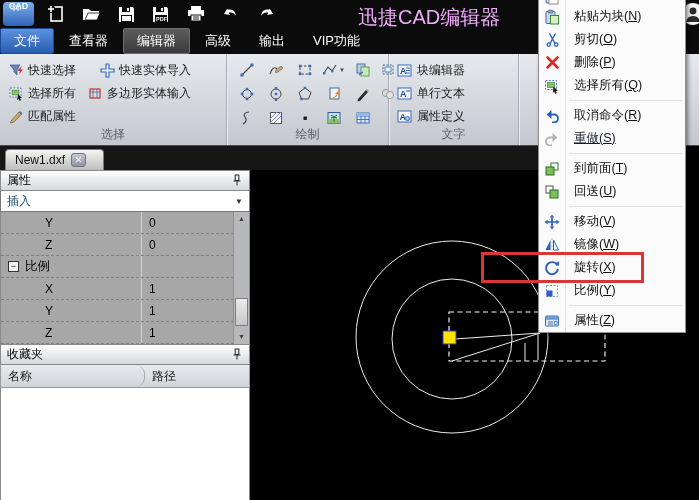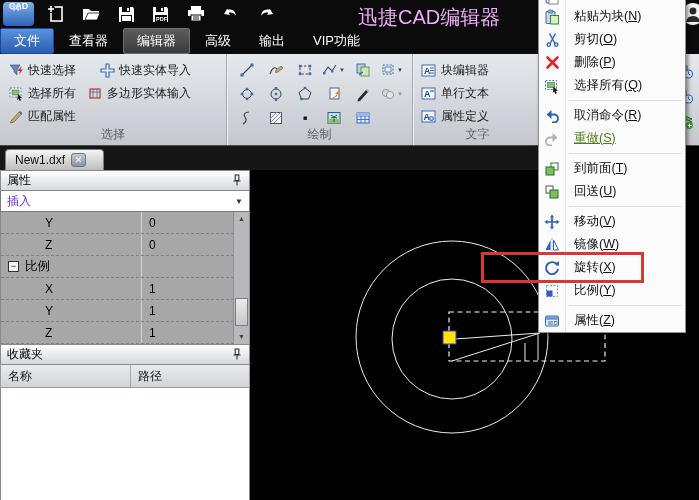--- a/index.html
+++ b/index.html
@@ -30,21 +30,21 @@
   .menubar .mitem.active { background:linear-gradient(#5d5d5d,#3a3a3a); border:1px solid #6e6e6e; }
   
   .ribbon { position:absolute; left:0; top:54px; width:699px; height:92px;
     background:linear-gradient(#e6e9ed,#c4c8ce); border-bottom:1px solid #4a4a4a; display:flex; }
   .rgroup { position:relative; height:100%; border-right:1px solid #a6aab0; box-shadow:1px 0 0 #eef0f3; }
   .rgroup .glabel { position:absolute; bottom:2px; left:0; right:0; text-align:center;
     color:#5a5e64; font-size:12px; }
   .g-select { width:227px; display:flex; padding:5px 4px 0 6px; gap:6px; }
   .selcol { display:flex; flex-direction:column; }
   .selitem { display:flex; align-items:center; gap:4px; height:23px; font-size:12px; color:#1a1a1a; padding:0 3px;justify-content:flex-end; }
-  .g-draw { width:186px; }
+  .g-draw { width:162px; }
   .drawgrid { display:grid; grid-template-columns:repeat(6,29px); grid-auto-rows:24px; padding:4px 0 0 5px; }
   .dcell { display:flex; align-items:center; justify-content:center; gap:1px; }
   .dd { font-size:6px; color:#444; }
   .g-text { width:130px; padding:5px 0 0 8px; }
   .titem { display:flex; align-items:center; gap:5px; height:23px; font-size:12px; color:#1a1a1a; }
   .g-mod { flex:1; position:relative; border-right:none; }
   .modgrid { position:absolute; left:100px; top:5px; display:grid; grid-template-columns:28px 28px; grid-auto-rows:25px; }
   .ic { display:block; }
   
   .tabbar { position:absolute; left:0; top:146px; width:683px; height:24px; background:#161616; }
@@ -56,52 +56,52 @@
     background:linear-gradient(#c3c9d1,#8f96a0); color:#fff; font-size:9px; line-height:12px; text-align:center; }
   .tabbar .right-gray { position:absolute; right:0; top:0; width:62px; height:24px; background:#a8a8a8; }
   
   .main { position:absolute; left:0; top:170px; width:699px; height:330px; display:flex; }
   .left-panel { width:252px; background:#fff; border-right:2px solid #000; display:flex; flex-direction:column; }
   .phead { height:21px; background:linear-gradient(#ffffff,#d6d8db); border:1px solid #8a8a8a;
     display:flex; align-items:center; justify-content:space-between; padding:0 6px; }
   .phead .ptitle { font-size:12px; color:#000; }
   .dropdown { height:21px; background:#fff; border:1px solid #7a7a7a; border-top:none;
     display:flex; align-items:center; justify-content:space-between; padding:0 6px; }
-  .dropdown .dval { font-size:12px; color:#6d28d9; }
+  .dropdown .dval { font-size:12px; color:#0c4a6e; }
   .dropdown .darrow { font-size:8px; color:#333; }
   .propgrid { height:132px; background:#a7a7a7; position:relative; border-left:1px solid #8a8a8a; border-right:1px solid #8a8a8a; }
   .propgrid .vdiv { position:absolute; left:140px; top:0; bottom:0; width:1px; background:#d2d2d2; }
   .prow { height:22px; border-bottom:1px dashed #818181; display:flex; align-items:center; position:relative; }
   .prow .pname { font-size:12px; color:#000; padding-left:44px; }
   .prow.group .pname { padding-left:24px; font-size:12.5px; }
   .prow .pval { position:absolute; left:148px; font-size:12px; color:#000; }
   .collapse-box { position:absolute; left:7px; width:11px; height:11px; background:#f4f4f4;
     border:1px solid #333; font-size:9px; line-height:9px; text-align:center; color:#000; }
   .pscroll { position:absolute; right:0; top:0; bottom:0; width:16px; background:#b6b8bb; border-left:1px solid #909090; }
   .pscroll .sarrow { position:absolute; left:0; width:15px; height:14px; text-align:center; font-size:7px; color:#444; line-height:14px; }
   .pscroll .up { top:0; } .pscroll .down { bottom:0; }
   .pscroll .thumb { position:absolute; left:1px; width:13px; top:86px; height:28px;
     background:linear-gradient(#ececec,#c6c6c6); border:1px solid #7e7e7e; }
   .favcols { height:23px; background:linear-gradient(#e9ebee,#d0d3d8); border:1px solid #9a9a9a; border-top:none;
     display:flex; align-items:center; }
   .favcols .fcol { font-size:12px; color:#1a1a1a; padding-left:7px; }
-  .favcols .c1 { width:130px; border-right:1px solid #aaa; height:100%; display:flex; align-items:center; }
+  .favcols .c1 { width:144px; border-right:1px solid #aaa; height:100%; display:flex; align-items:center;border-radius:9px; }
   .favlist { flex:1; background:#fff; border-left:1px solid #8a8a8a; border-right:1px solid #8a8a8a; }
   .canvas { flex:1; background:#000; position:relative; }
   
   .ctxmenu { position:absolute; left:490px; top:0; width:148px; height:333px; background:#fbfbfb;
     border:1px solid #8f8f8f; border-top:none; box-shadow:2px 2px 4px rgba(0,0,0,.45); z-index:50;
     display:flex; flex-direction:column;margin-left:48px; }
   .ctxmenu::before { content:""; position:absolute; left:26px; top:0; bottom:0; width:1px; background:#e2e2e2; }
   .ctx-partial { height:5px; overflow:hidden; position:relative; }
   .ctx-partial .ic { position:absolute; left:5px; top:-11px; }
   .citem { height:23px; display:flex; align-items:center; flex:none; position:relative; }
   .citem .cicon { width:26px; display:flex; justify-content:center; flex:none; }
   .citem .clabel { font-size:12.5px; color:#111; padding-left:9px; white-space:nowrap; }
-  .citem.disabled .clabel { color:#4d7c0f;text-decoration:underline; }
+  .citem.disabled .clabel { color:#0f172a;text-decoration:underline; }
   .csep { height:7px; position:relative; flex:none; }
   .csep::after { content:""; position:absolute; left:30px; right:3px; top:3px; height:1px; background:#e0e0e0; }
   .red-box { position:absolute; left:481px; top:252px; width:163px; height:31px;
     border:3px solid #d93636; z-index:60; }
 </style>
 </head>
 <body>
 
 <div id="app">
 

